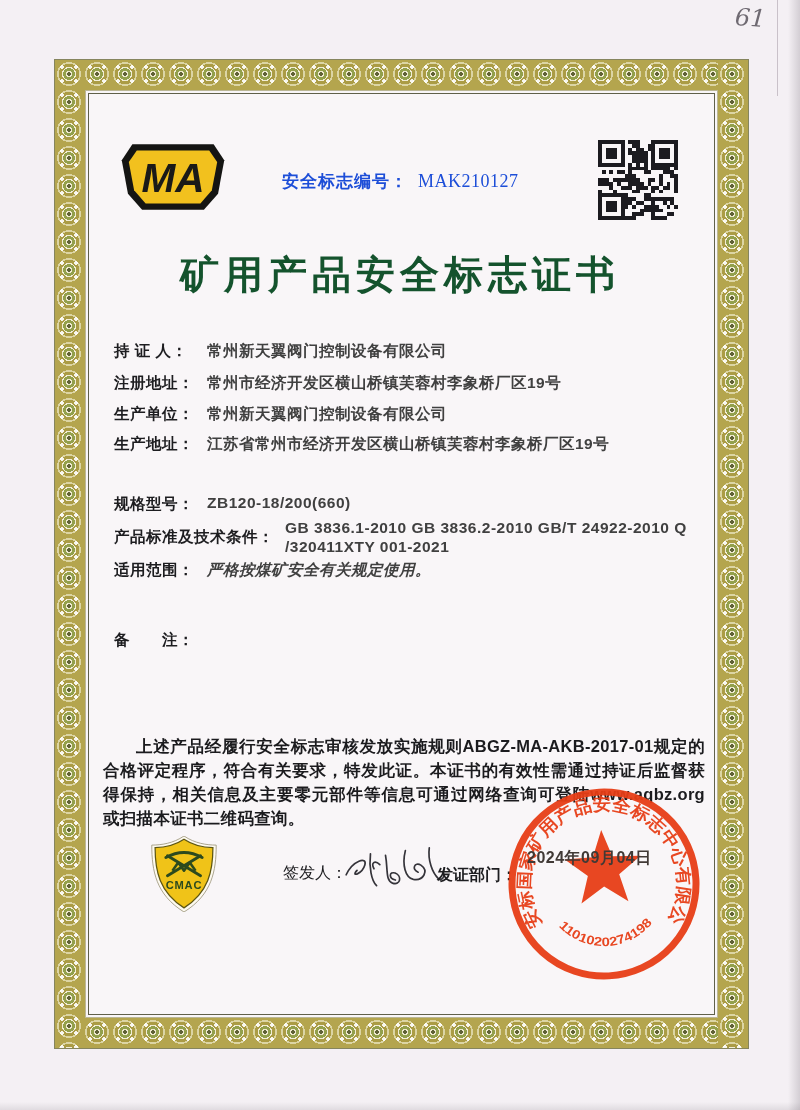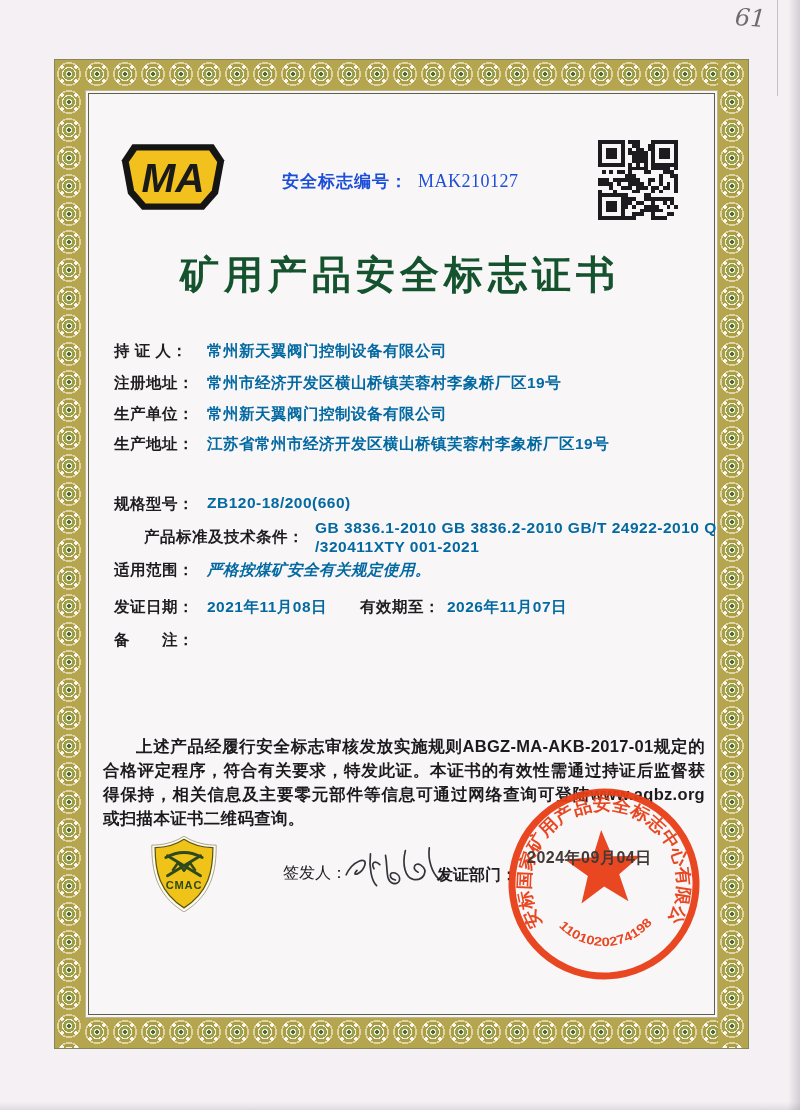--- a/index.html
+++ b/index.html
@@ -10,22 +10,22 @@
   .bstrip{position:absolute;background-color:#b4a54e;
     background-image:
       radial-gradient(circle at 7px 7px, rgba(255,255,255,.9) 0 1.6px, rgba(255,255,255,0) 1.6px),
       radial-gradient(circle at 14px 14px, #5f6136 0 2px, #efe9cf 2px 3.5px, #93a04c 3.5px 6px, #f2edd6 6px 7px, #ab9c45 7px 10.5px, #dcd5a4 10.5px 12px, #b4a54e 12px);
     background-size:14px 14px,28px 28px;}
   #frame-outline{position:absolute;left:54px;top:59px;width:695px;height:990px;border:1px solid #85855e;box-sizing:border-box;}
   #frame-inner-line{position:absolute;left:88px;top:93px;width:627px;height:922px;border:1.5px solid #60604a;outline:1px solid #bcb795;outline-offset:2px;box-sizing:border-box;}
   .abs{position:absolute;}
   .lblrow{position:absolute;left:114px;font-size:15.5px;font-weight:700;color:#1d1d20;letter-spacing:.5px;white-space:nowrap;}
   .lbl{display:inline-block;width:93px;vertical-align:top;}
-  .lbl-wide{display:inline-block;width:171px;vertical-align:top;margin-left:30px;}
-  .val{display:inline-block;color:#0369a1;vertical-align:top;}
+  .lbl-wide{display:inline-block;width:171px;vertical-align:top;}
+  .val{display:inline-block;color:#404040;vertical-align:top;}
   .val-pre{white-space:pre-line;line-height:19px;width:420px;}
   #title{position:absolute;left:0;top:248px;width:800px;text-align:center;font-size:39px;font-weight:900;letter-spacing:5px;color:#14532d;font-family:"Liberation Serif","DejaVu Serif",serif;}
   #certno{position:absolute;left:282px;top:170px;font-size:17px;color:#1d4ed8;font-weight:600;letter-spacing:1px;}
   #certno .num{font-family:"Liberation Serif","DejaVu Serif",serif;font-weight:400;font-size:18px;letter-spacing:.5px;margin-left:10px;}
   #statement{position:absolute;left:103px;top:734px;width:602px;font-size:16.5px;line-height:24px;font-weight:700;color:#1b1b1e;text-indent:2em;text-align:justify;letter-spacing:.3px;}
   #corner-note{position:absolute;left:735px;top:4px;font-size:24px;color:#6f6a72;font-family:"DejaVu Serif",serif;font-style:italic;transform:rotate(4deg);}
   #footer-sign-label{position:absolute;left:283px;top:863px;font-size:16px;font-weight:400;color:#1d1d20;}
   #footer-dept-label{position:absolute;left:437px;top:865px;font-size:16px;font-weight:700;color:#1d1d20;}
   #seal-date{position:absolute;left:527px;top:848px;font-size:16px;font-weight:700;color:#413a36;letter-spacing:.5px;z-index:6;}
   #seal-wrap{position:absolute;left:474px;top:754px;width:260px;height:260px;opacity:.94;transform:rotate(-3deg);z-index:5;}
@@ -332,23 +332,20 @@
     <span class="lbl">规格型号：</span><span class="val">ZB120-18/200(660)</span>
   </div>
   <div class="lblrow" style="top:527px;">
     <span class="lbl-wide">产品标准及技术条件：</span><span class="val val-pre" style="margin-top:-9px;">GB 3836.1-2010 GB 3836.2-2010 GB/T 24922-2010 Q
 /320411XTY 001-2021</span>
   </div>
   <div class="lblrow" style="top:560px;">
     <span class="lbl">适用范围：</span><span class="val" style="font-style:italic;">严格按煤矿安全有关规定使用。</span>
   </div>
 
-  <div class="lblrow" style="top:597px;">
-    <span class="lbl">发证日期：</span><span class="val" style="width:153px;">2021年11月08日</span><span class="lbl" style="width:87px;">有效期至：</span><span class="val">2026年11月07日</span>
-  </div>
 
   <div class="lblrow" style="top:630px;">
     <span class="lbl">备　　注：</span>
   </div>
 
   <div id="statement">上述产品经履行安全标志审核发放实施规则ABGZ-MA-AKB-2017-01规定的合格评定程序，符合有关要求，特发此证。本证书的有效性需通过持证后监督获得保持，相关信息及主要零元部件等信息可通过网络查询可登陆www.aqbz.org或扫描本证书二维码查询。</div>
 
   <div class="abs" style="left:147px;top:836px;width:74px;height:76px;">
     <svg width="74" height="76" viewBox="0 0 80 92">
       <path d="M40,0 C53,9 68,11 79,11 C79,42 74,71 40,92 C6,71 1,42 1,11 C12,11 27,9 40,0 Z" fill="#fdfaf0" stroke="#9a9378" stroke-width="1"></path>

